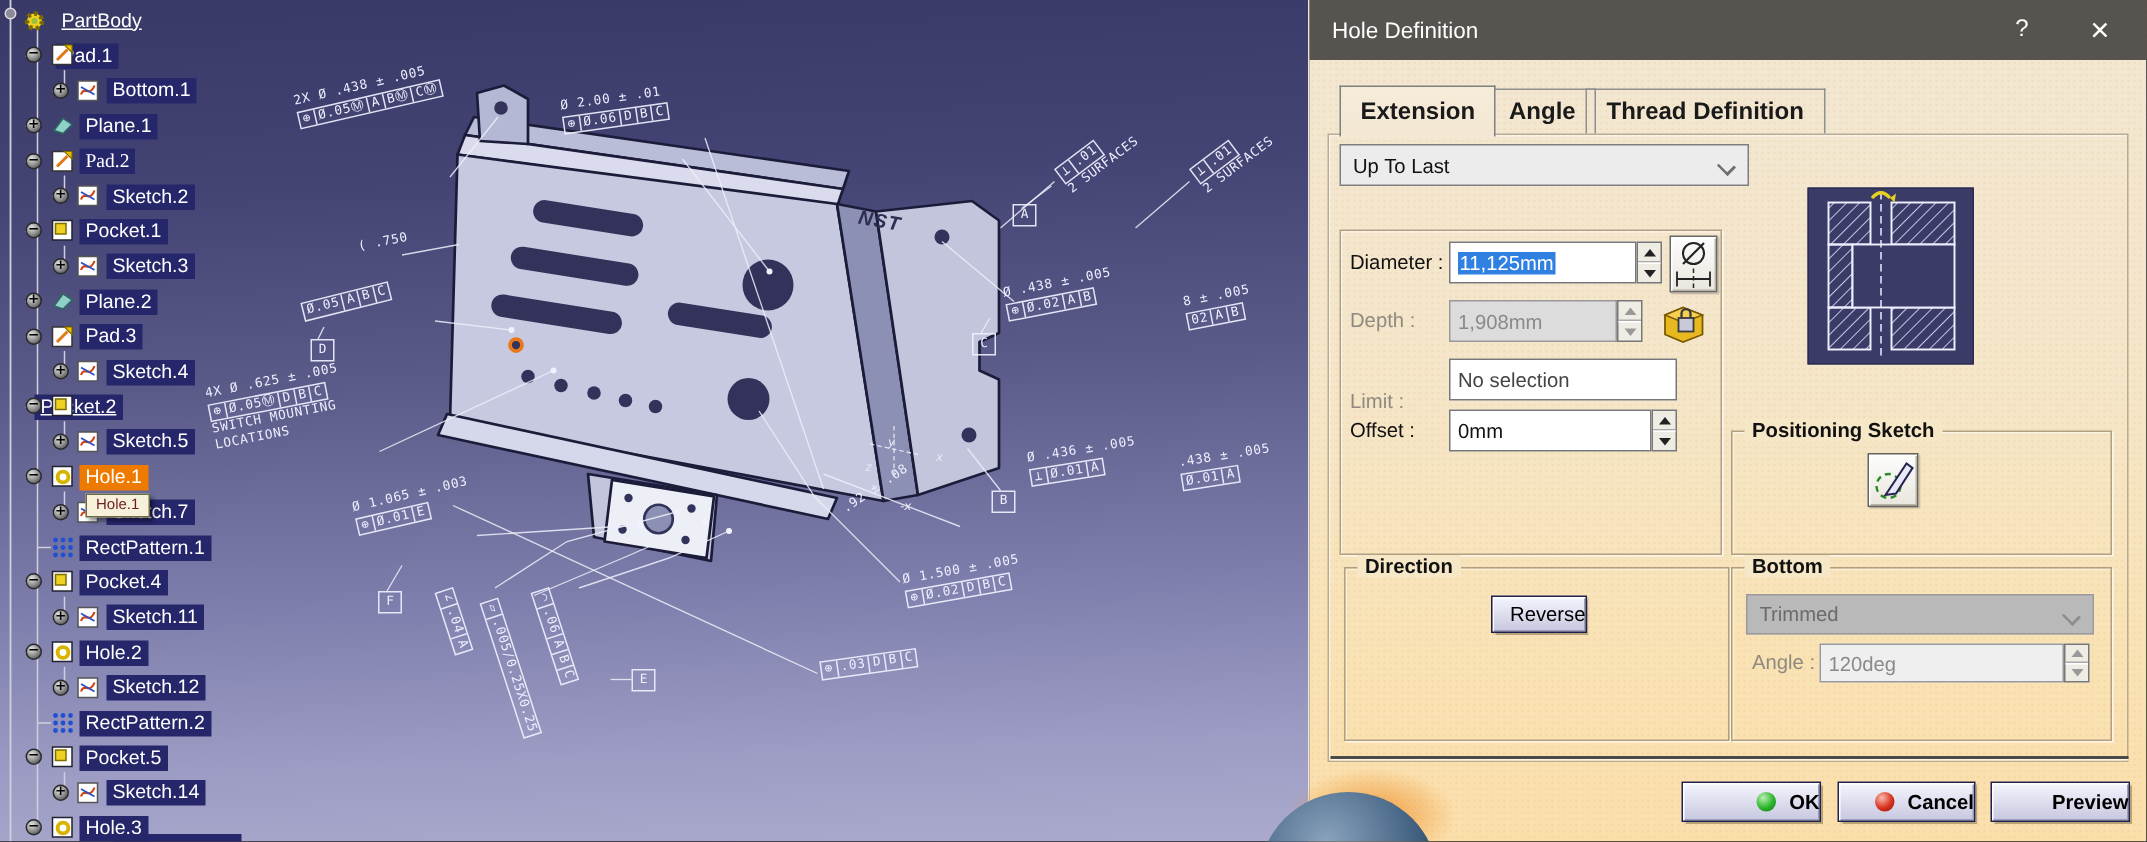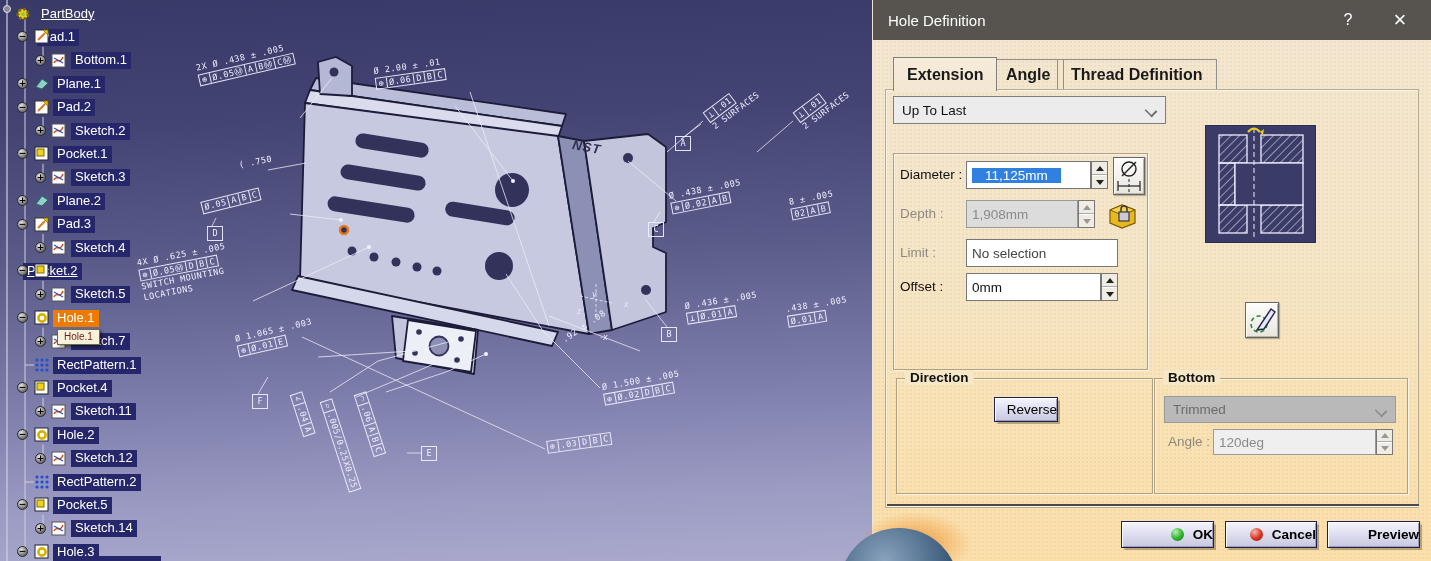--- a/index.html
+++ b/index.html
@@ -68,21 +68,21 @@
   .combo.disabled .chev{border-color:#8d8d8d;}
 
   .group{position:absolute;border:1px solid #b09f80;box-shadow:1px 1px 0 rgba(255,255,255,.7),1px 1px 0 rgba(255,255,255,.5) inset;}
   .gtitle{position:absolute;top:-9px;left:8px;background:#f6e7c6;padding:0 5px;font-size:13.5px;font-weight:600;color:#111;}
 
   .flabel{position:absolute;font-size:13.5px;color:#111;}
   .flabel.dis{color:#8f8a80;}
   .input{position:absolute;box-sizing:border-box;background:#fff;border:1px solid #777;
     font-size:13.5px;color:#111;display:flex;align-items:center;padding:0 5px;}
   .input.dis{background:#dcdcdc;color:#8a8a8a;border-color:#999;}
-  .sel{background:#2f80e0;color:#fff;padding:0 13px;}
+  .sel{background:#2f80e0;color:#fff;padding:0 1px;}
   .spin{position:absolute;width:17px;box-sizing:border-box;border:1px solid #777;background:#efece4;}
   .spin div{height:50%;display:flex;align-items:center;justify-content:center;border-bottom:1px solid #aaa;box-sizing:border-box;}
   .spin div:last-child{border-bottom:none;border-top:1px solid #fff;}
   .tri-u{width:0;height:0;border-left:4px solid transparent;border-right:4px solid transparent;border-bottom:5px solid #222;}
   .tri-d{width:0;height:0;border-left:4px solid transparent;border-right:4px solid transparent;border-top:5px solid #222;}
   .spin.dis .tri-u{border-bottom-color:#999;} .spin.dis .tri-d{border-top-color:#999;}
 
   .icon-btn{position:absolute;box-sizing:border-box;background:linear-gradient(180deg,#fdfdfd,#e9e6de);
     border:1px solid #666;box-shadow:1px 1px 0 #fff inset,-1px -1px 0 #b9b4a8 inset,1px 1px 1px rgba(0,0,0,.25);}
   .hole-preview{position:absolute;left:332px;top:125px;width:111px;height:118px;background:#3b3b68;
@@ -357,21 +357,21 @@
               </svg></span>
             <span class="tlabel" style="margin-left: 53px;">Plane.1</span>
           </div>
           <div class="trow" style="top: 96.6px; left: 0px;">
             <span class="expander" style="left: 17px; top: 5px;">−</span>
             <span class="ticon" style="left: 34px; top: 3px;"><svg width="16" height="16">
                 <rect x="1" y="1" width="13" height="13" fill="#fff" stroke="#333"></rect>
                 <polygon points="9,1 14,1 14,6" fill="#f0c000" stroke="#806f00" stroke-width=".8"></polygon>
                 <line x1="4" y1="11" x2="11" y2="4" stroke="#e07818" stroke-width="2"></line>
               </svg></span>
-            <span class="tlabel" style="margin-left: 53px;">Pad.2</span>
+            <span class="tlabel" style="margin-left: 53px; font-family: Liberation Serif, serif;">Pad.2</span>
           </div>
           <div class="trow" style="top: 120px; left: 0px;">
             <span class="expander" style="left: 35px; top: 5px;">+</span>
             <span class="ticon" style="left: 51px; top: 3px;"><svg width="16" height="16">
                 <rect x="1" y="1" width="13" height="13" fill="#fff" stroke="#555"></rect>
                 <path d="M3,10 C5,4 9,12 12,4" stroke="#d04010" fill="none" stroke-width="1.4"></path>
                 <line x1="3" y1="5" x2="12" y2="10" stroke="#3050c0" stroke-width="1.2"></line>
               </svg></span>
             <span class="tlabel" style="margin-left: 71px;">Sketch.2</span>
           </div>
@@ -609,21 +609,21 @@
       </div>
     <div style="position:absolute;left:233px;top:199px">
       <svg width="34" height="30">
         <polygon points="4,11 16,6 29,11 29,24 16,29 4,24" fill="#e8b820" stroke="#7a5a00" stroke-width="1.2"></polygon>
         <polygon points="4,11 16,6 29,11 16,16" fill="#f6d050" stroke="#7a5a00" stroke-width="1"></polygon>
         <rect x="13" y="13" width="10" height="9" fill="#c9c9d9" stroke="#3a3a3a" stroke-width="1.2"></rect>
         <path d="M15,13 v-3 a3,3 0 0 1 6,0 v3" fill="none" stroke="#3a3a3a" stroke-width="1.5"></path>
       </svg>
     </div>
 
-    <div class="flabel dis" style="left:27px;top:245px">Limit :</div>
+    <div class="flabel dis" style="left:27px;top:260px">Limit :</div>
     <div class="input" style="left:93px;top:239px;width:152px;height:28px">
       <span style="color:#444">No selection</span>
     </div>
 
     <div class="flabel" style="left:27px;top:279px">Offset :</div>
     <div class="input" style="left:93px;top:273px;width:135px;height:28px">
       <span>0mm</span>
     </div>
     <div class="spin" style="left:228px;top:273px;height:28px">
         <div>
@@ -648,20 +648,23 @@
           <rect x="13" y="79" width="28" height="28"></rect>
           <rect x="55" y="79" width="42" height="28"></rect>
         </g>
         <rect x="29" y="37" width="68" height="42" fill="#3b3b68" stroke="#eef" stroke-width="1.3"></rect>
         <line x1="48" y1="2" x2="48" y2="114" stroke="#eef" stroke-width="1" stroke-dasharray="5,3"></line>
         <path d="M42,6 q6,-7 12,0" stroke="#e8d020" stroke-width="2.2" fill="none"></path>
         <polygon points="54,6 58,3 57,9" fill="#e8d020"></polygon>
       </svg>
     </div>
 
+    <div class="group" style="left:281px;top:287px;width:252px;height:81px">
+      <span class="gtitle">Positioning Sketch</span>
+    </div>
     <div class="icon-btn" style="left:372px;top:302px;width:34px;height:36px">
       <svg width="32" height="34">
         <circle cx="13" cy="21" r="8" fill="none" stroke="#2a8a2a" stroke-width="1.6" stroke-dasharray="4,3"></circle>
         <polygon points="13,24 25,6 29,9 18,26 11,27" fill="#e8e8fa" stroke="#26264e" stroke-width="1.4"></polygon>
       </svg>
     </div>
 
     <div class="group" style="left:23px;top:378px;width:255px;height:114px">
       <span class="gtitle">Direction</span>
     </div>

